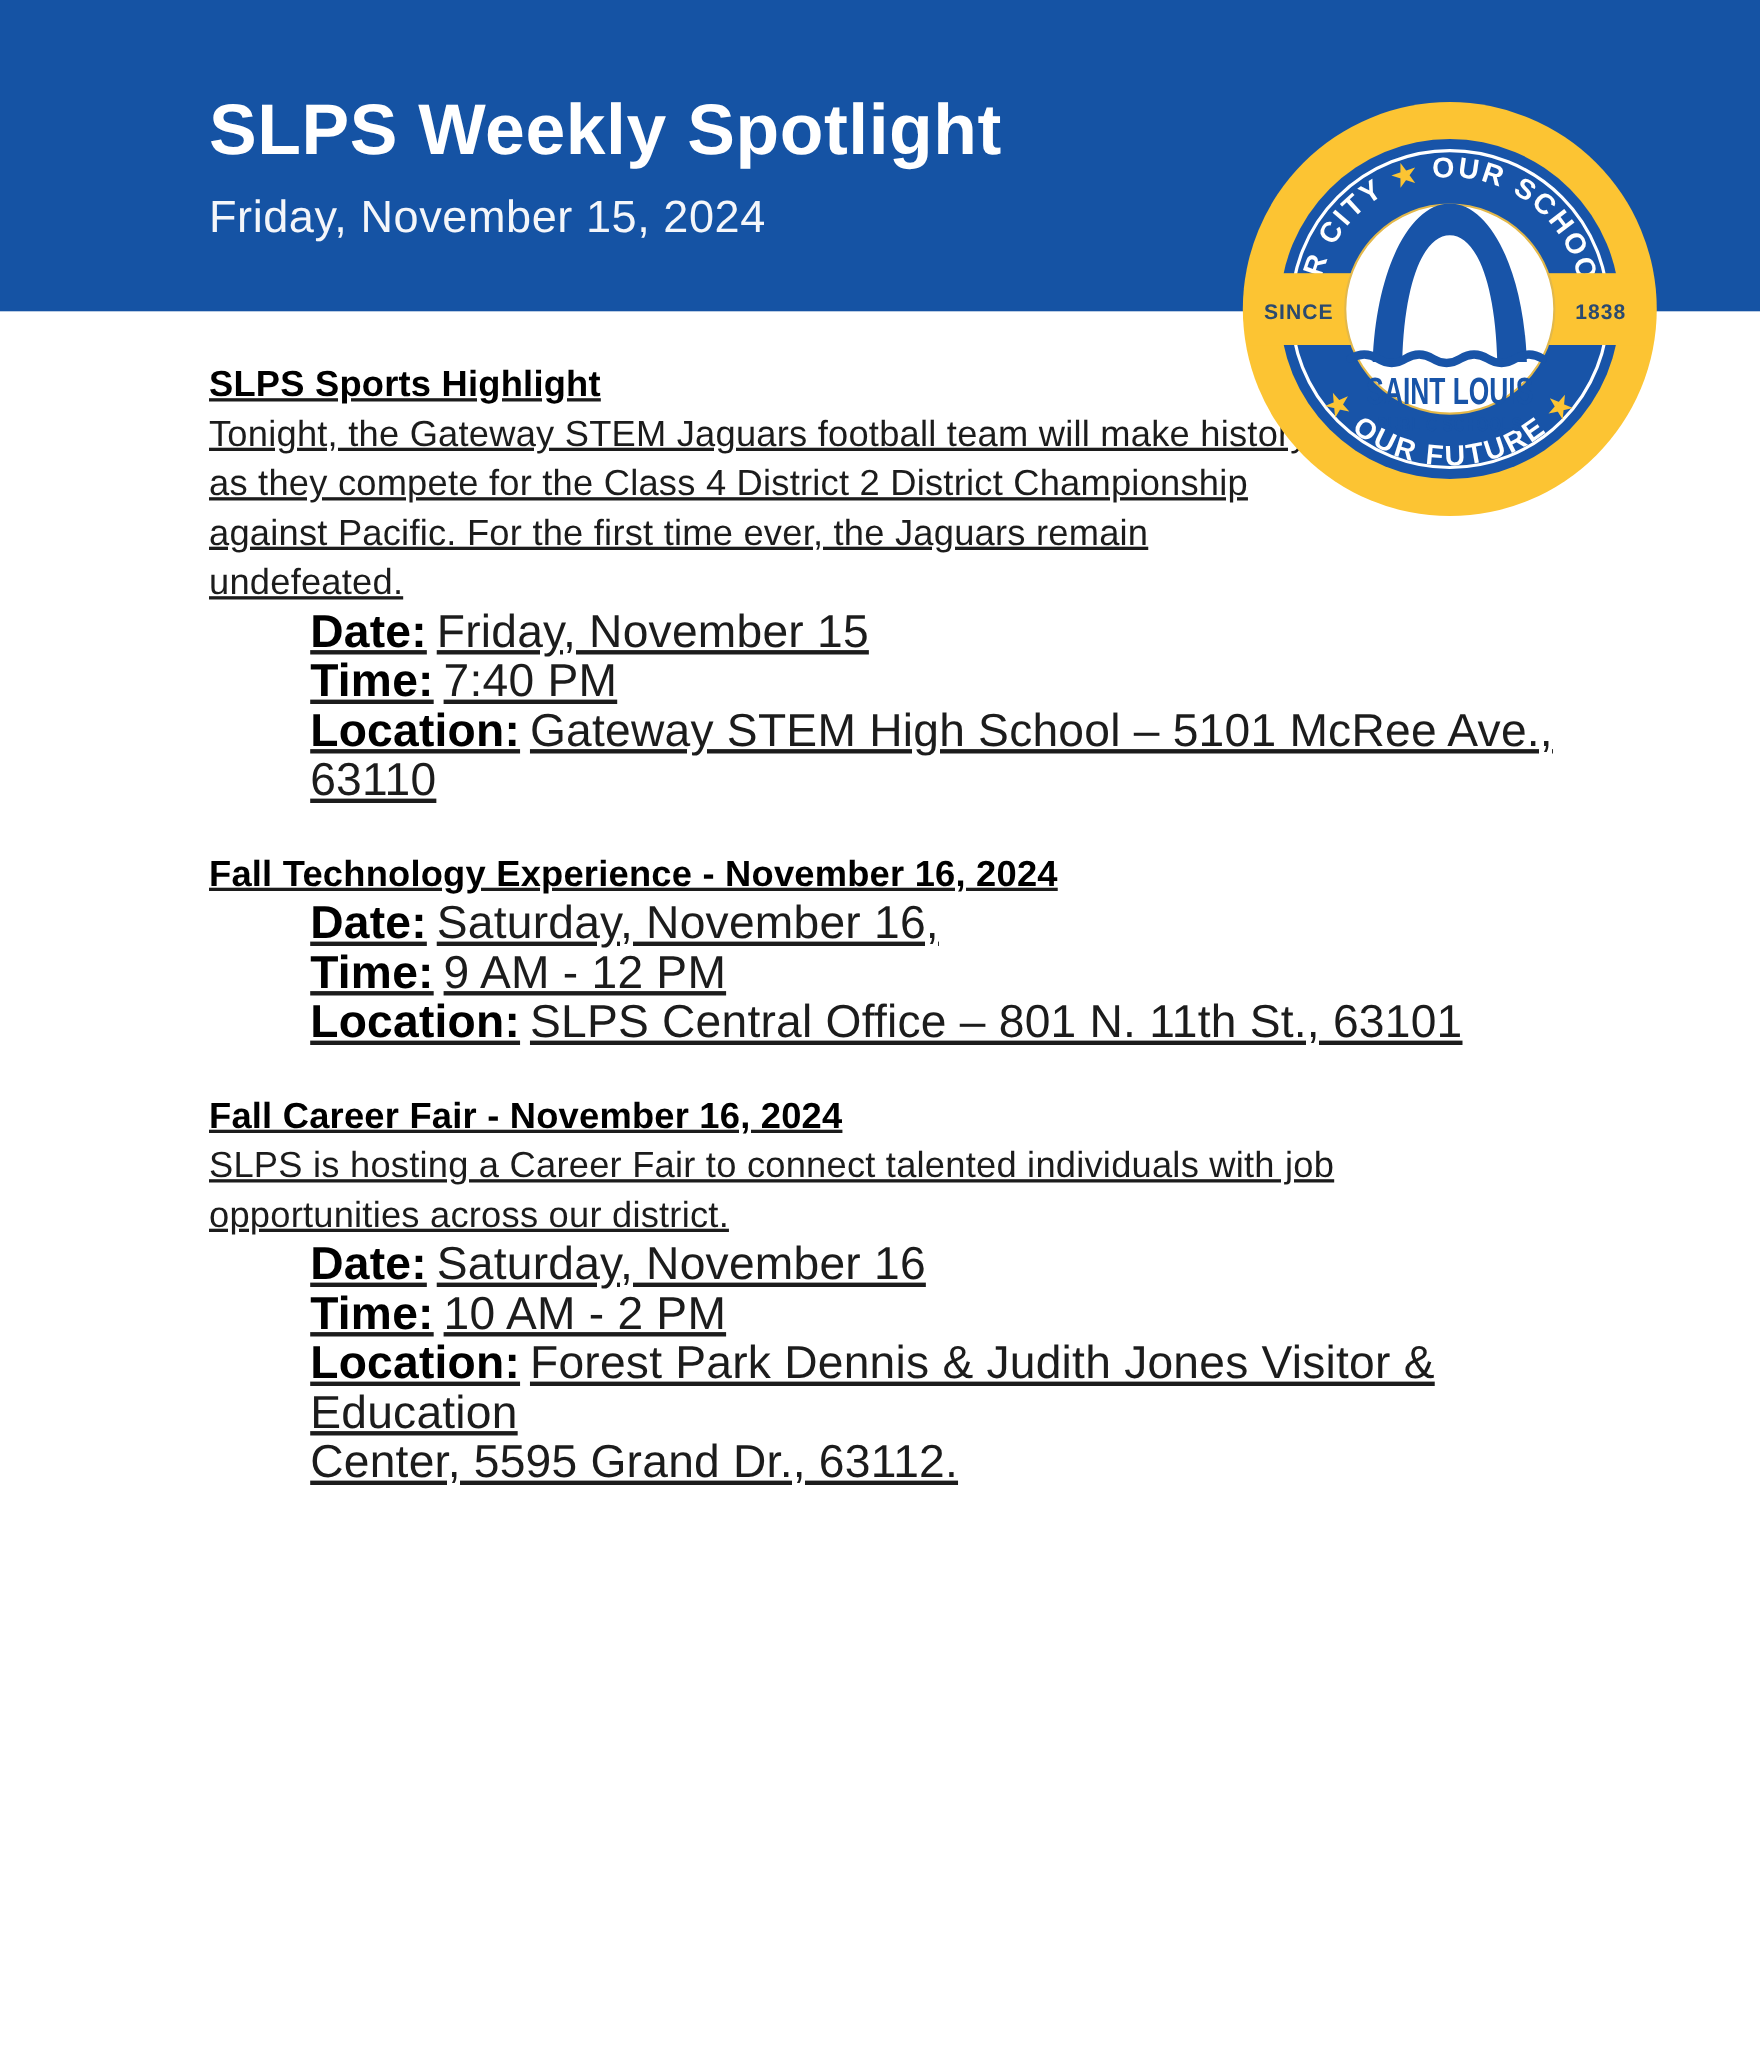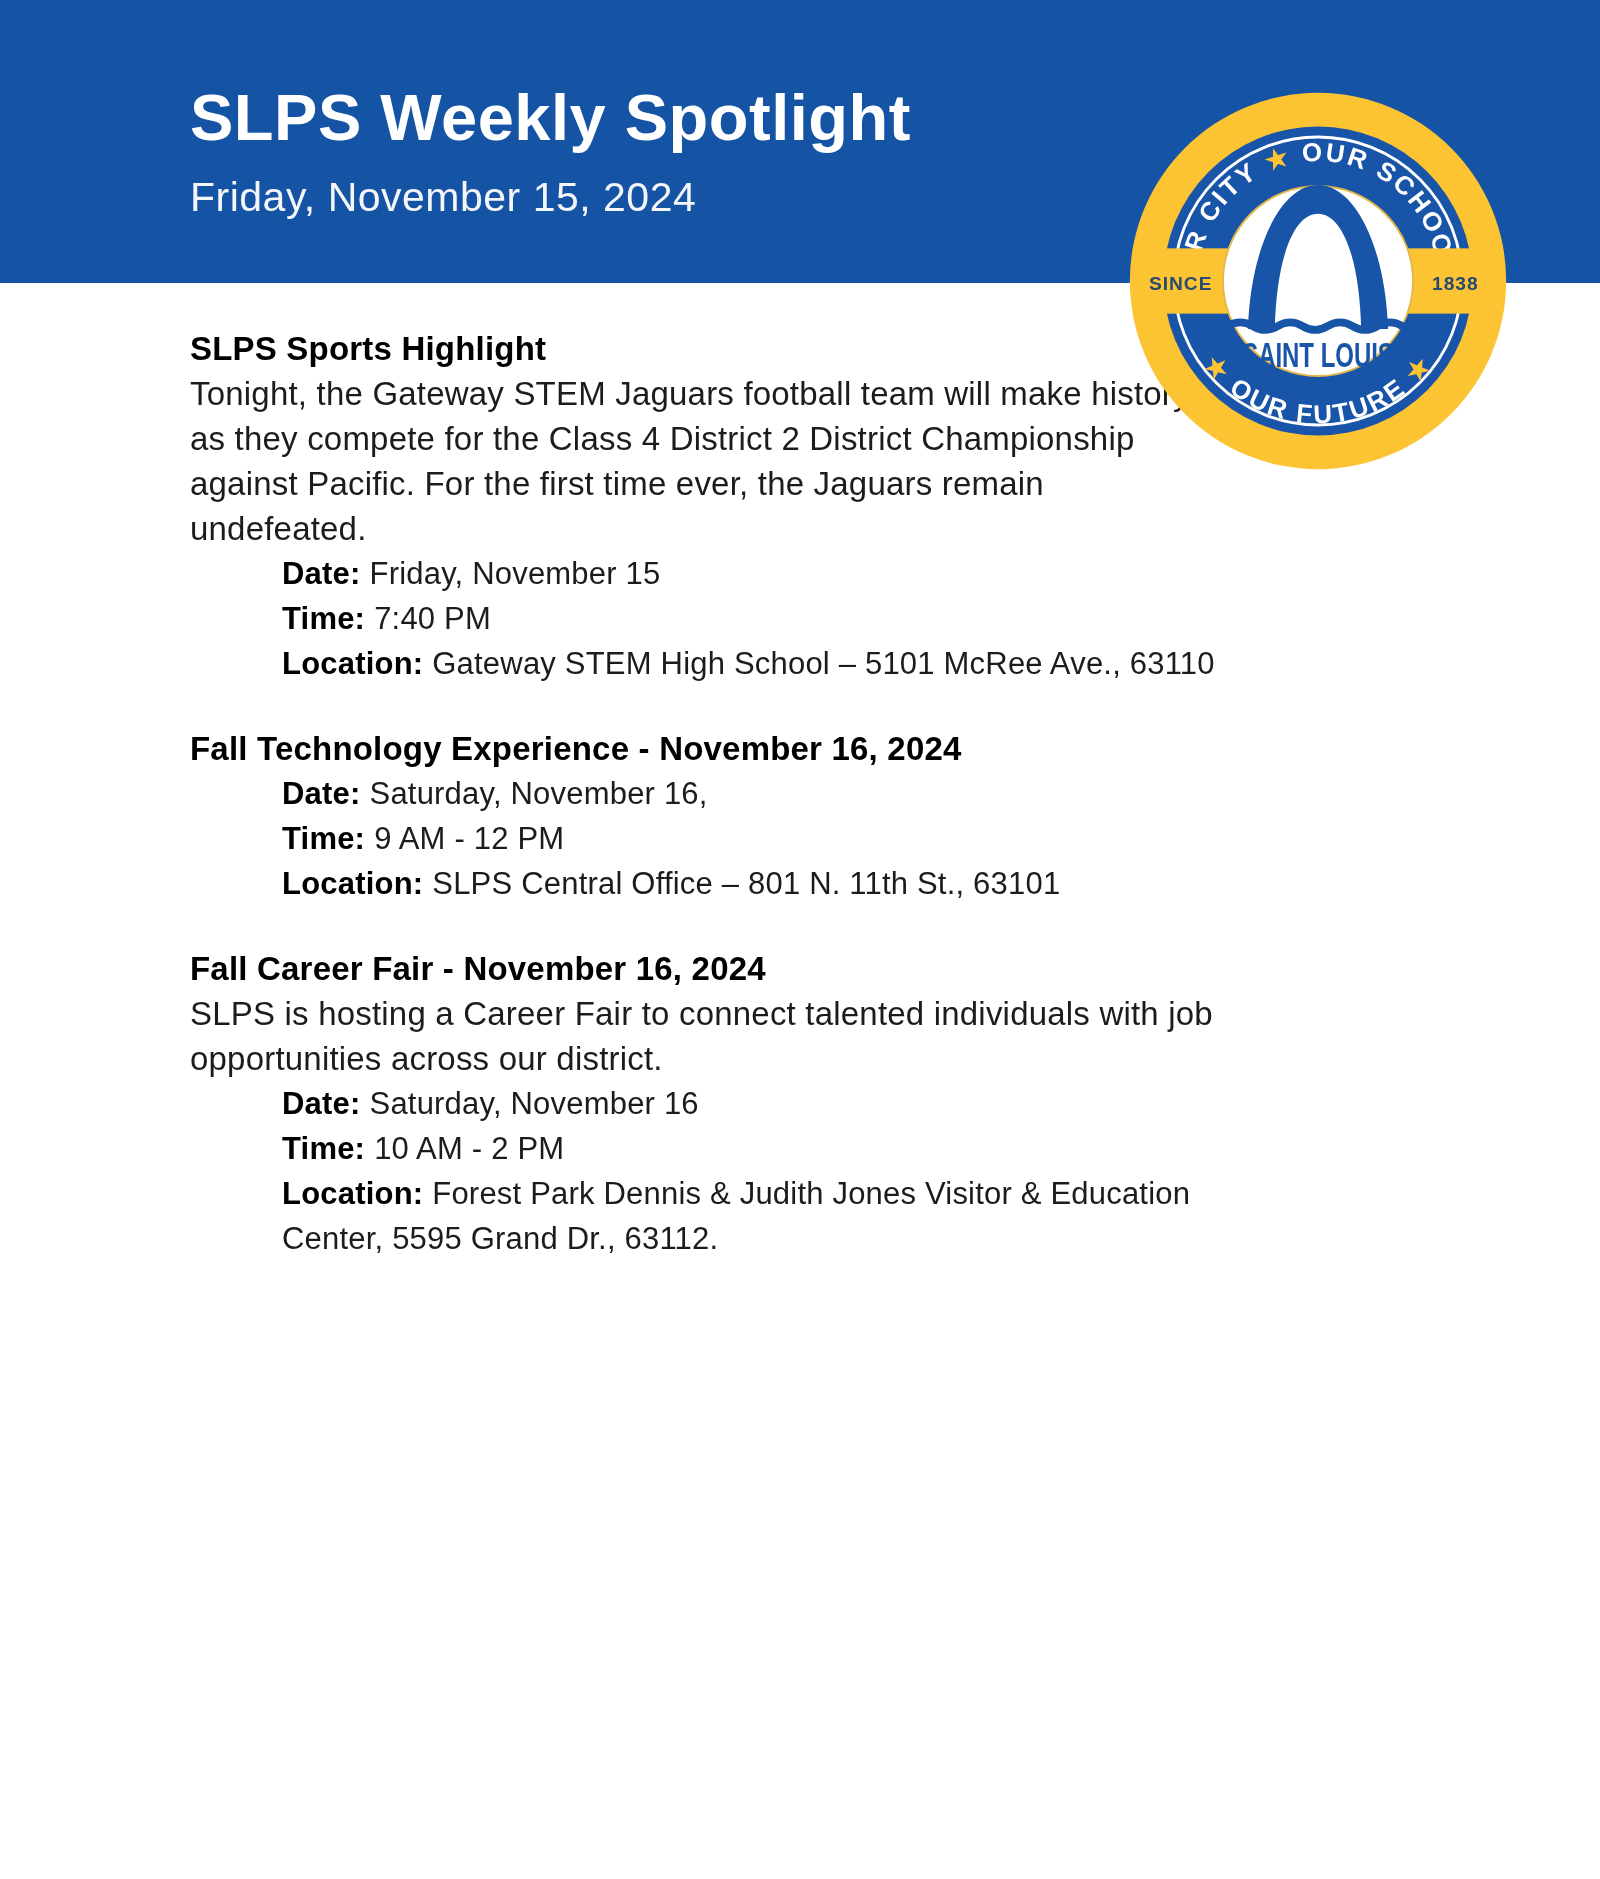--- a/index.html
+++ b/index.html
@@ -72,20 +72,21 @@
     color: #2a69b2;
     font-size: 34px;
     line-height: 48px;
     letter-spacing: 0.2px;
   }
 
   
   main {
     display: block;
     margin: 15px 180px 0 190px;
+    text-decoration: underline;
   }
   section { margin: 0; }
   .sec-first  { margin-top: 62px; }
   .sec-follow { margin-top: 40px; }
   h2 {
     margin: 0;
     font-size: 33px;
     line-height: 45px;
     font-weight: 700;
     color: #000000;
@@ -93,21 +94,21 @@
   }
   .body {
     margin: 0;
     font-size: 33px;
     line-height: 45px;
     white-space: pre-line;
     letter-spacing: 0.2px;
   }
   .details { padding-left: 92px; }
   .detail {
-    font-size: 31px;
+    font-size: 42px;
     line-height: 45px;
     letter-spacing: 0.2px;
   }
   .detail b { font-weight: 700; color: #000000; margin-right: 9px; }
   .detail .val { white-space: pre-line; }
 
   .continued {
     margin-top: 63px;
     text-align: center;
     font-style: italic;

